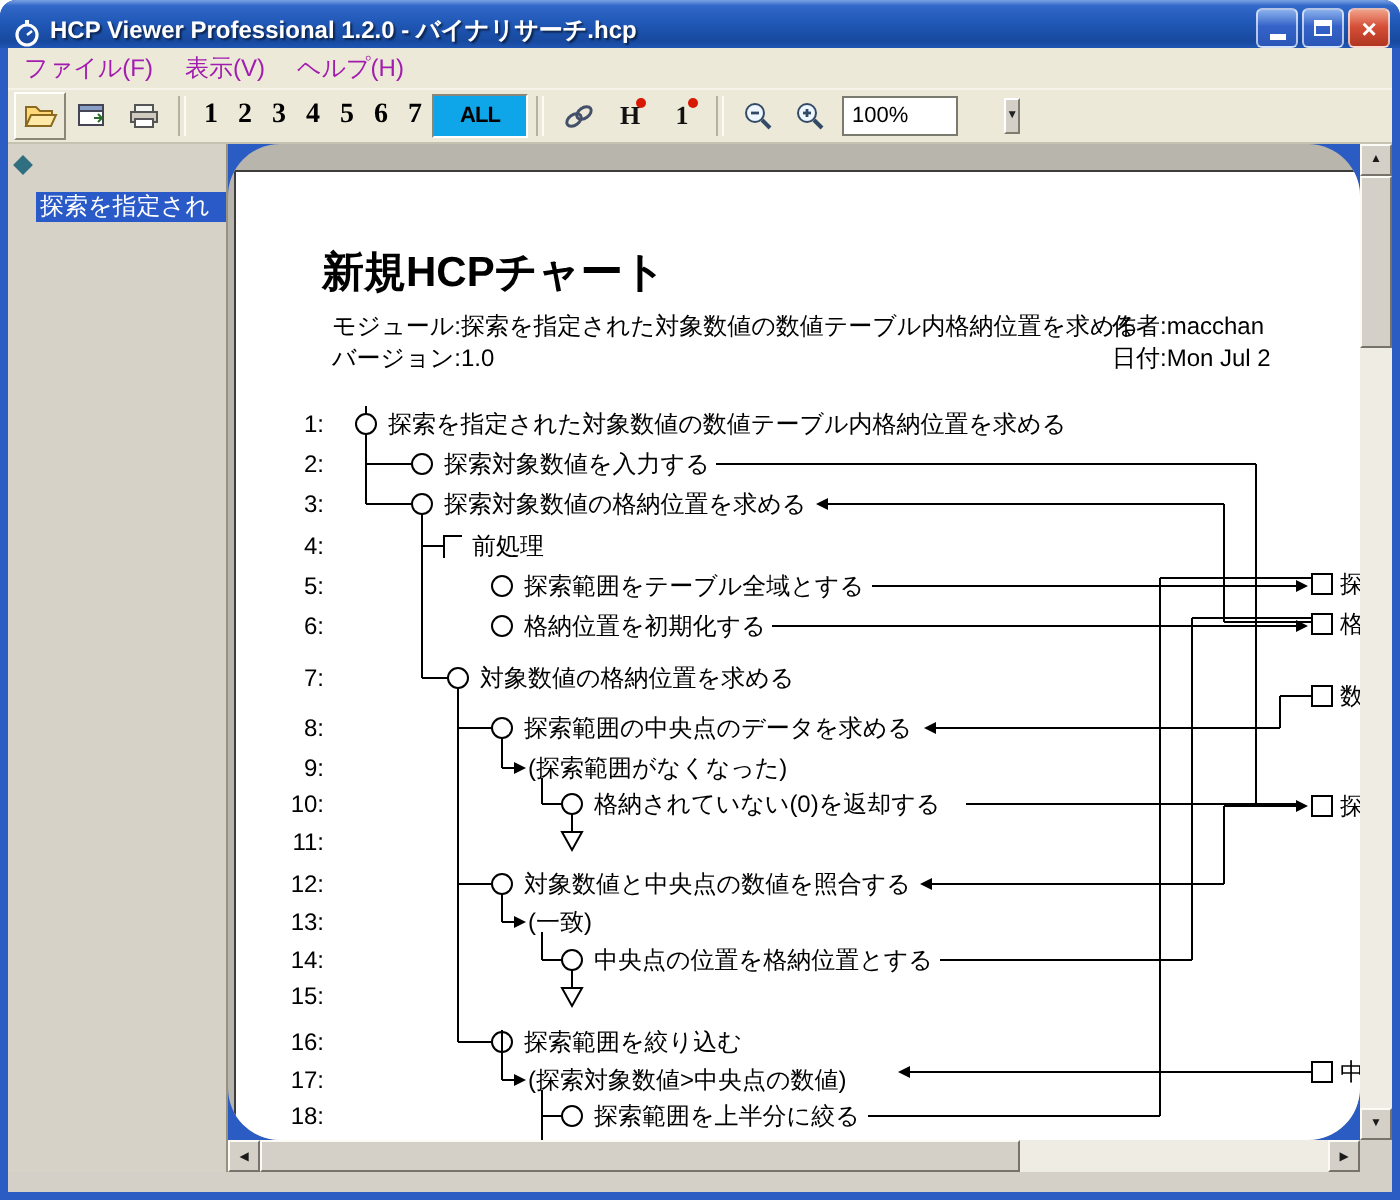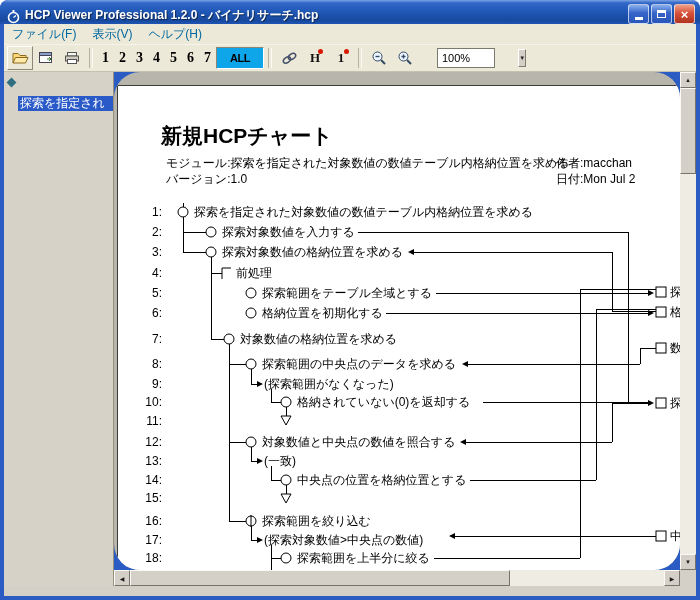--- a/index.html
+++ b/index.html
@@ -14,33 +14,33 @@
   .title-text{color:#fff;font-weight:bold;font-size:12px;margin-left:4px;flex:1;white-space:nowrap;overflow:hidden;text-shadow:1px 1px 1px rgba(0,0,0,.55);}
   .win-buttons{display:flex;gap:2px;flex:none;}
   .wbtn{width:21px;height:20px;border-radius:3px;display:flex;align-items:center;justify-content:center;border:1px solid rgba(255,255,255,.65);box-sizing:border-box;padding:0;cursor:default;}
   .wbtn.min,.wbtn.max{background:linear-gradient(180deg,#8ab0ec,#3563c8 45%,#2a56b8);}
   .wbtn.close{background:linear-gradient(180deg,#f0a088,#d75038 45%,#b03520);}
   .glyph-min{width:8px;height:3px;background:#fff;margin-top:9px;}
   .glyph-max{width:9px;height:8px;border:1px solid #fff;border-top:3px solid #fff;box-sizing:border-box;}
   .glyph-close{color:#fff;font-weight:bold;font-size:13px;line-height:13px;}
 
   
-  .menubar{position:absolute;left:4px;top:24px;width:692px;height:20px;background:#ece9d8;display:flex;align-items:center;font-size:12px;color:#0369a1;}
+  .menubar{position:absolute;left:4px;top:24px;width:692px;height:20px;background:#ece9d8;display:flex;align-items:center;font-size:12px;color:#a21caf;}
   .menu-item{padding:2px 8px;white-space:nowrap;}
 
   
   .toolbar{position:absolute;left:4px;top:44px;width:692px;height:28px;background:#ece9d8;display:flex;align-items:center;padding-left:3px;box-sizing:border-box;border-top:1px solid #f6f4ea;border-bottom:1px solid #c6c2b2;}
   .tbtn{width:26px;height:24px;background:transparent;border:1px solid transparent;display:flex;align-items:center;justify-content:center;padding:0;box-sizing:border-box;cursor:default;}
   .tbtn.raised{border-color:#fff #8a8678 #8a8678 #fff;background:#ece9d8;}
   .numbtn{width:17px;height:22px;background:transparent;border:none;font-family:"Liberation Serif",serif;font-weight:bold;font-size:14px;color:#000;padding:0;cursor:default;}
   .allbtn{width:48px;height:22px;border:1px solid;border-color:#8a8678 #fff #fff #8a8678;background:#0ea5e9;font-weight:bold;font-size:11px;letter-spacing:-.5px;padding:0;cursor:default;}
   .tsep{width:2px;height:20px;border-left:1px solid #b6b2a2;border-right:1px solid #fbfaf4;margin:0 4px;}
   .marker{position:relative;font-family:"Liberation Serif",serif;font-weight:bold;font-size:13px;color:#111;}
   .reddot{position:absolute;right:4px;top:2px;width:5px;height:5px;border-radius:50%;background:#d81800;}
-  .zoombox{display:flex;width:58px;height:20px;background:#fff;border:1px solid #7b7a6e;box-sizing:border-box;margin-left:19px;align-items:center;gap:48px;}
+  .zoombox{display:flex;width:58px;height:20px;background:#fff;border:1px solid #7b7a6e;box-sizing:border-box;margin-left:3px;align-items:center;gap:48px;}
   .zoomval{flex:1;font-size:11px;padding-left:4px;color:#000;}
   .zoomarrow{width:15px;height:18px;background:#d4d0c8;border:1px solid;border-color:#fff #807c70 #807c70 #fff;box-sizing:border-box;font-size:6px;display:flex;align-items:center;justify-content:center;color:#222;}
 
   
   .sidebar{position:absolute;left:4px;top:72px;width:110px;height:514px;background:#d6d2c8;border-right:1px solid #96927e;box-sizing:border-box;padding-top:2px;}
   .tree-item{display:flex;align-items:center;height:17px;cursor:default;}
   .diamond{width:7px;height:7px;background:#2f6f7f;transform:rotate(45deg);margin:0 3px 0 4px;flex:none;}
   .tree-label{background:#2a5ac8;color:#fff;font-size:12px;line-height:15px;height:15px;white-space:nowrap;overflow:hidden;flex:1;padding-left:2px;margin-top:41px;}
 
   

